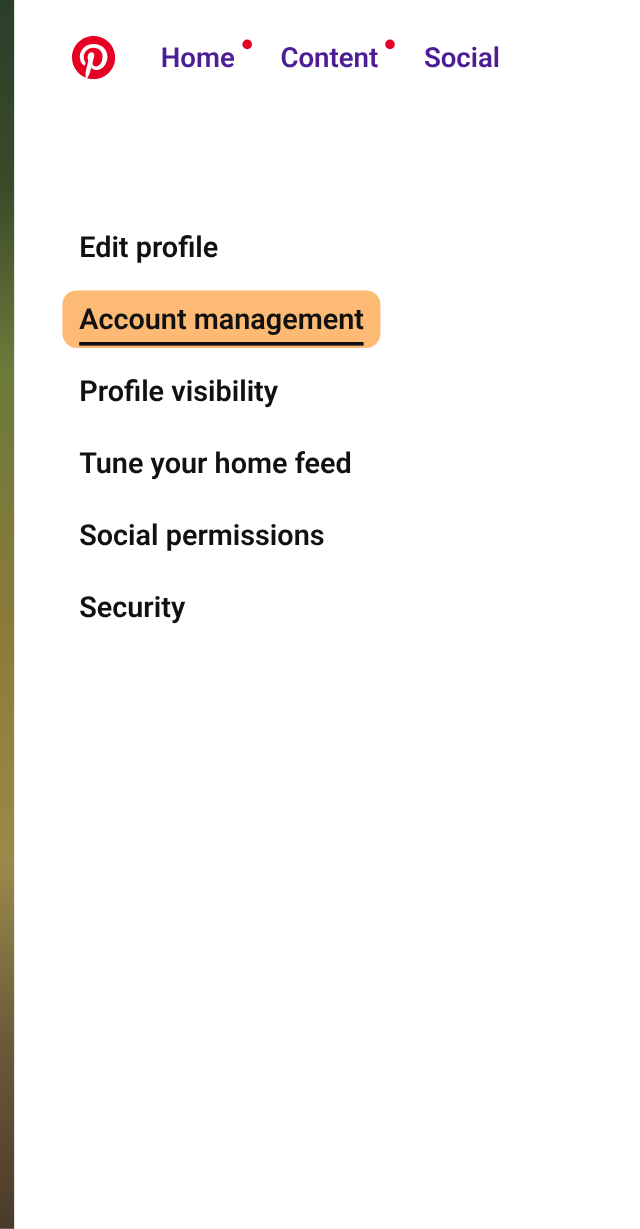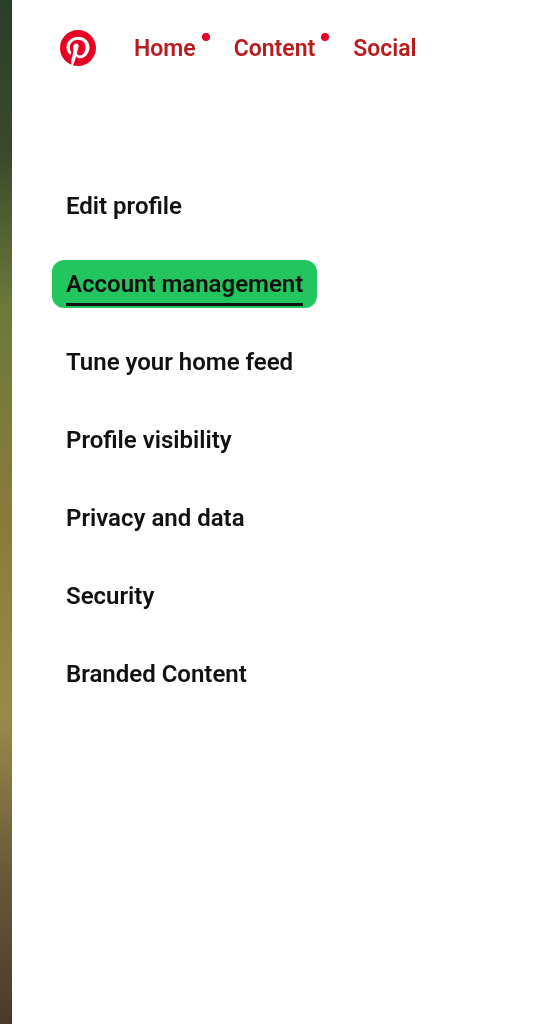--- a/index.html
+++ b/index.html
@@ -52,55 +52,55 @@
       justify-content: center;
     }
     .logo svg {
       width: 36px;
       height: 36px;
     }
     .nav-item {
       position: relative;
       font-size: 23px;
       font-weight: 600;
-      color: #b91c1c;
+      color: #4c1d95;
       cursor: pointer;
       display: flex;
       align-items: center;
     }
     .nav-dot {
       position: absolute;
       top: -2px;
       right: -14px;
       width: 8px;
       height: 8px;
       border-radius: 50%;
       background: #e60023;
     }
     .settings-nav {
       margin-top: 116px;
       padding-left: 40px;
       display: flex;
       flex-direction: column;
       align-items: flex-start;
-      gap: 30px;
+      gap: 12px;
       text-align: right;
     }
     .settings-item {
       font-size: 24px;
       font-weight: 600;
       color: #111;
       cursor: pointer;
       padding: 10px 14px;
       border-radius: 12px;
       position: relative;
       display: inline-block;
     }
     .settings-item.active {
-      background: #22c55e;
+      background: #fdba74;
     }
     .settings-item.active::after {
       content: "";
       position: absolute;
       left: 14px;
       right: 14px;
       bottom: 2px;
       height: 3px;
       background: #111;
     }
@@ -135,29 +135,26 @@
   </div>
 
   <nav class="settings-nav">
     <div class="settings-item">
       <span>Edit profile</span>
     </div>
     <div class="settings-item active">
       <span>Account management</span>
     </div>
     <div class="settings-item">
+      <span>Profile visibility</span>
+    </div>
+    <div class="settings-item">
       <span>Tune your home feed</span>
     </div>
     <div class="settings-item">
-      <span>Profile visibility</span>
-    </div>
-    <div class="settings-item">
-      <span>Privacy and data</span>
+      <span>Social permissions</span>
     </div>
     <div class="settings-item">
       <span>Security</span>
-    </div>
-    <div class="settings-item">
-      <span>Branded Content</span>
     </div>
   </nav>
 
 </div>
 
 </body></html>

